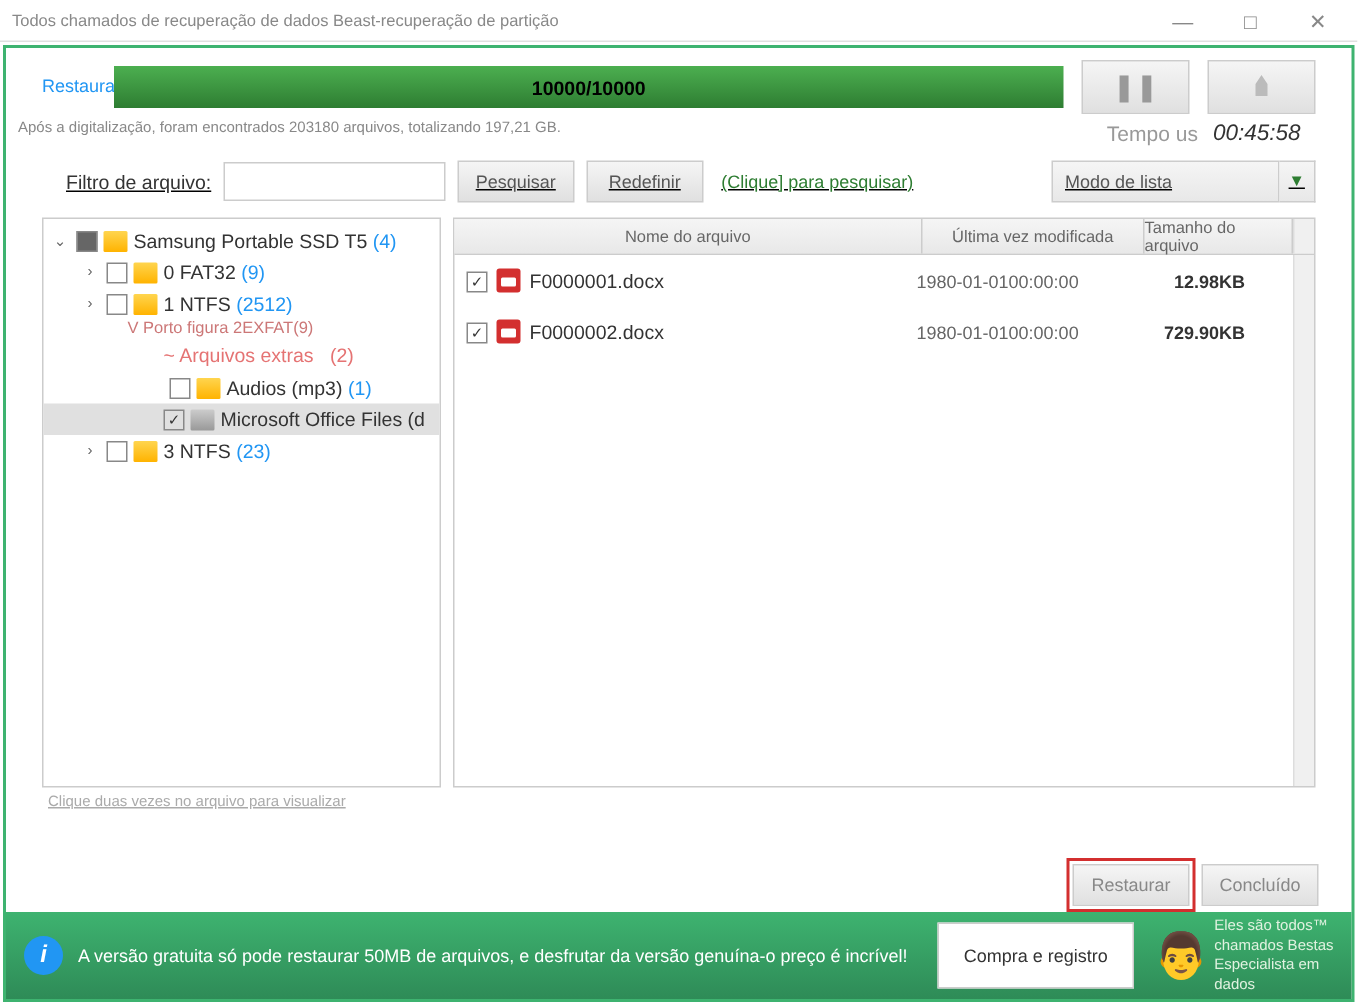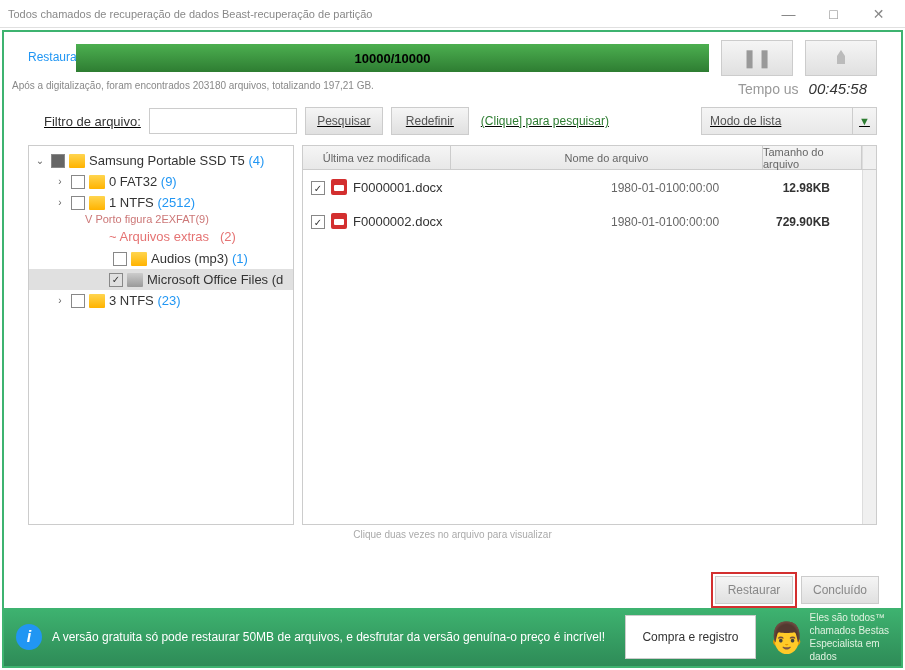--- a/index.html
+++ b/index.html
@@ -55,21 +55,21 @@
     .file-row { display: flex; align-items: flex-end; padding: 9px 8px; font-size: 13px; color: #333; }
     .file-check { width: 14px; height: 14px; border: 1px solid #888; margin-right: 6px; display: inline-flex; align-items: center; justify-content: center; font-size: 10px; }
     .file-check.checked::after { content: "✓"; }
     .file-icon { width: 16px; height: 16px; margin-right: 6px; background: #d32f2f; border-radius: 2px; position: relative; }
     .file-icon::after { content: ""; position: absolute; top: 6px; left: 3px; width: 10px; height: 6px; background: #fff; border-radius: 1px; }
     .file-name { width: 258px; }
     .file-date { width: 160px; color: #666; font-size: 12px; }
     .file-size { flex: 1; text-align: right; padding-right: 24px; font-size: 12px; font-weight: bold; }
     .file-scroll { width: 14px; background: #f0f0f0; border-left: 1px solid #ddd; }
     
-    .preview-hint { text-align: center; font-size: 10px; color: #aaa; padding: 4px 28px; }
+    .preview-hint { text-align: left; font-size: 10px; color: #aaa; padding: 4px 28px; text-decoration: underline; }
     
     .action-bar { display: flex; justify-content: flex-end; padding: 32px 22px 12px; gap: 8px; }
     .action-btn { width: 78px; height: 28px; background: linear-gradient(#f5f5f5, #e0e0e0); border: 1px solid #ccc; font-size: 12px; color: #888; cursor: pointer; }
     .action-btn.highlight { outline: 2px solid #d32f2f; outline-offset: 2px; }
     
     .footer { position: absolute; bottom: 0; left: 0; right: 0; height: 58px; background: linear-gradient(#3eb370, #2e8b57); display: flex; align-items: center; padding: 0 12px; color: #fff; }
     .footer-info-icon { width: 26px; height: 26px; border-radius: 50%; background: #2196f3; color: #fff; display: flex; align-items: center; justify-content: center; font-weight: bold; font-style: italic; margin-right: 10px; font-size: 16px; }
     .footer-text { font-size: 12px; flex: 1; }
     .footer-btn { background: #fff; color: #333; padding: 14px 16px; font-size: 12px; border: 1px solid #ccc; cursor: pointer; margin-right: 10px; }
     .footer-avatar { width: 44px; height: 40px; display: flex; align-items: center; justify-content: center; font-size: 30px; }
@@ -171,22 +171,22 @@
         <span class="tree-check"></span>
         <span class="tree-folder folder-yellow"></span>
         <span>3 NTFS</span>
         <span>&nbsp;</span>
         <span class="tree-count">(23)</span>
       </div>
     </div>
 
     <div class="file-panel">
       <div class="file-header">
+        <div class="fh-col fh-name">Nome do arquivo</div>
         <div class="fh-col fh-date">Última vez modificada</div>
-        <div class="fh-col fh-name">Nome do arquivo</div>
         <div class="fh-col fh-size">Tamanho do arquivo</div>
         <div class="file-scroll"></div>
       </div>
       <div style="display:flex;flex:1">
         <div style="flex:1">
           <div class="file-row">
             <span class="file-check checked"></span>
             <span class="file-icon"></span>
             <span class="file-name">F0000001.docx</span>
             <span class="file-date">1980-01-0100:00:00</span>

